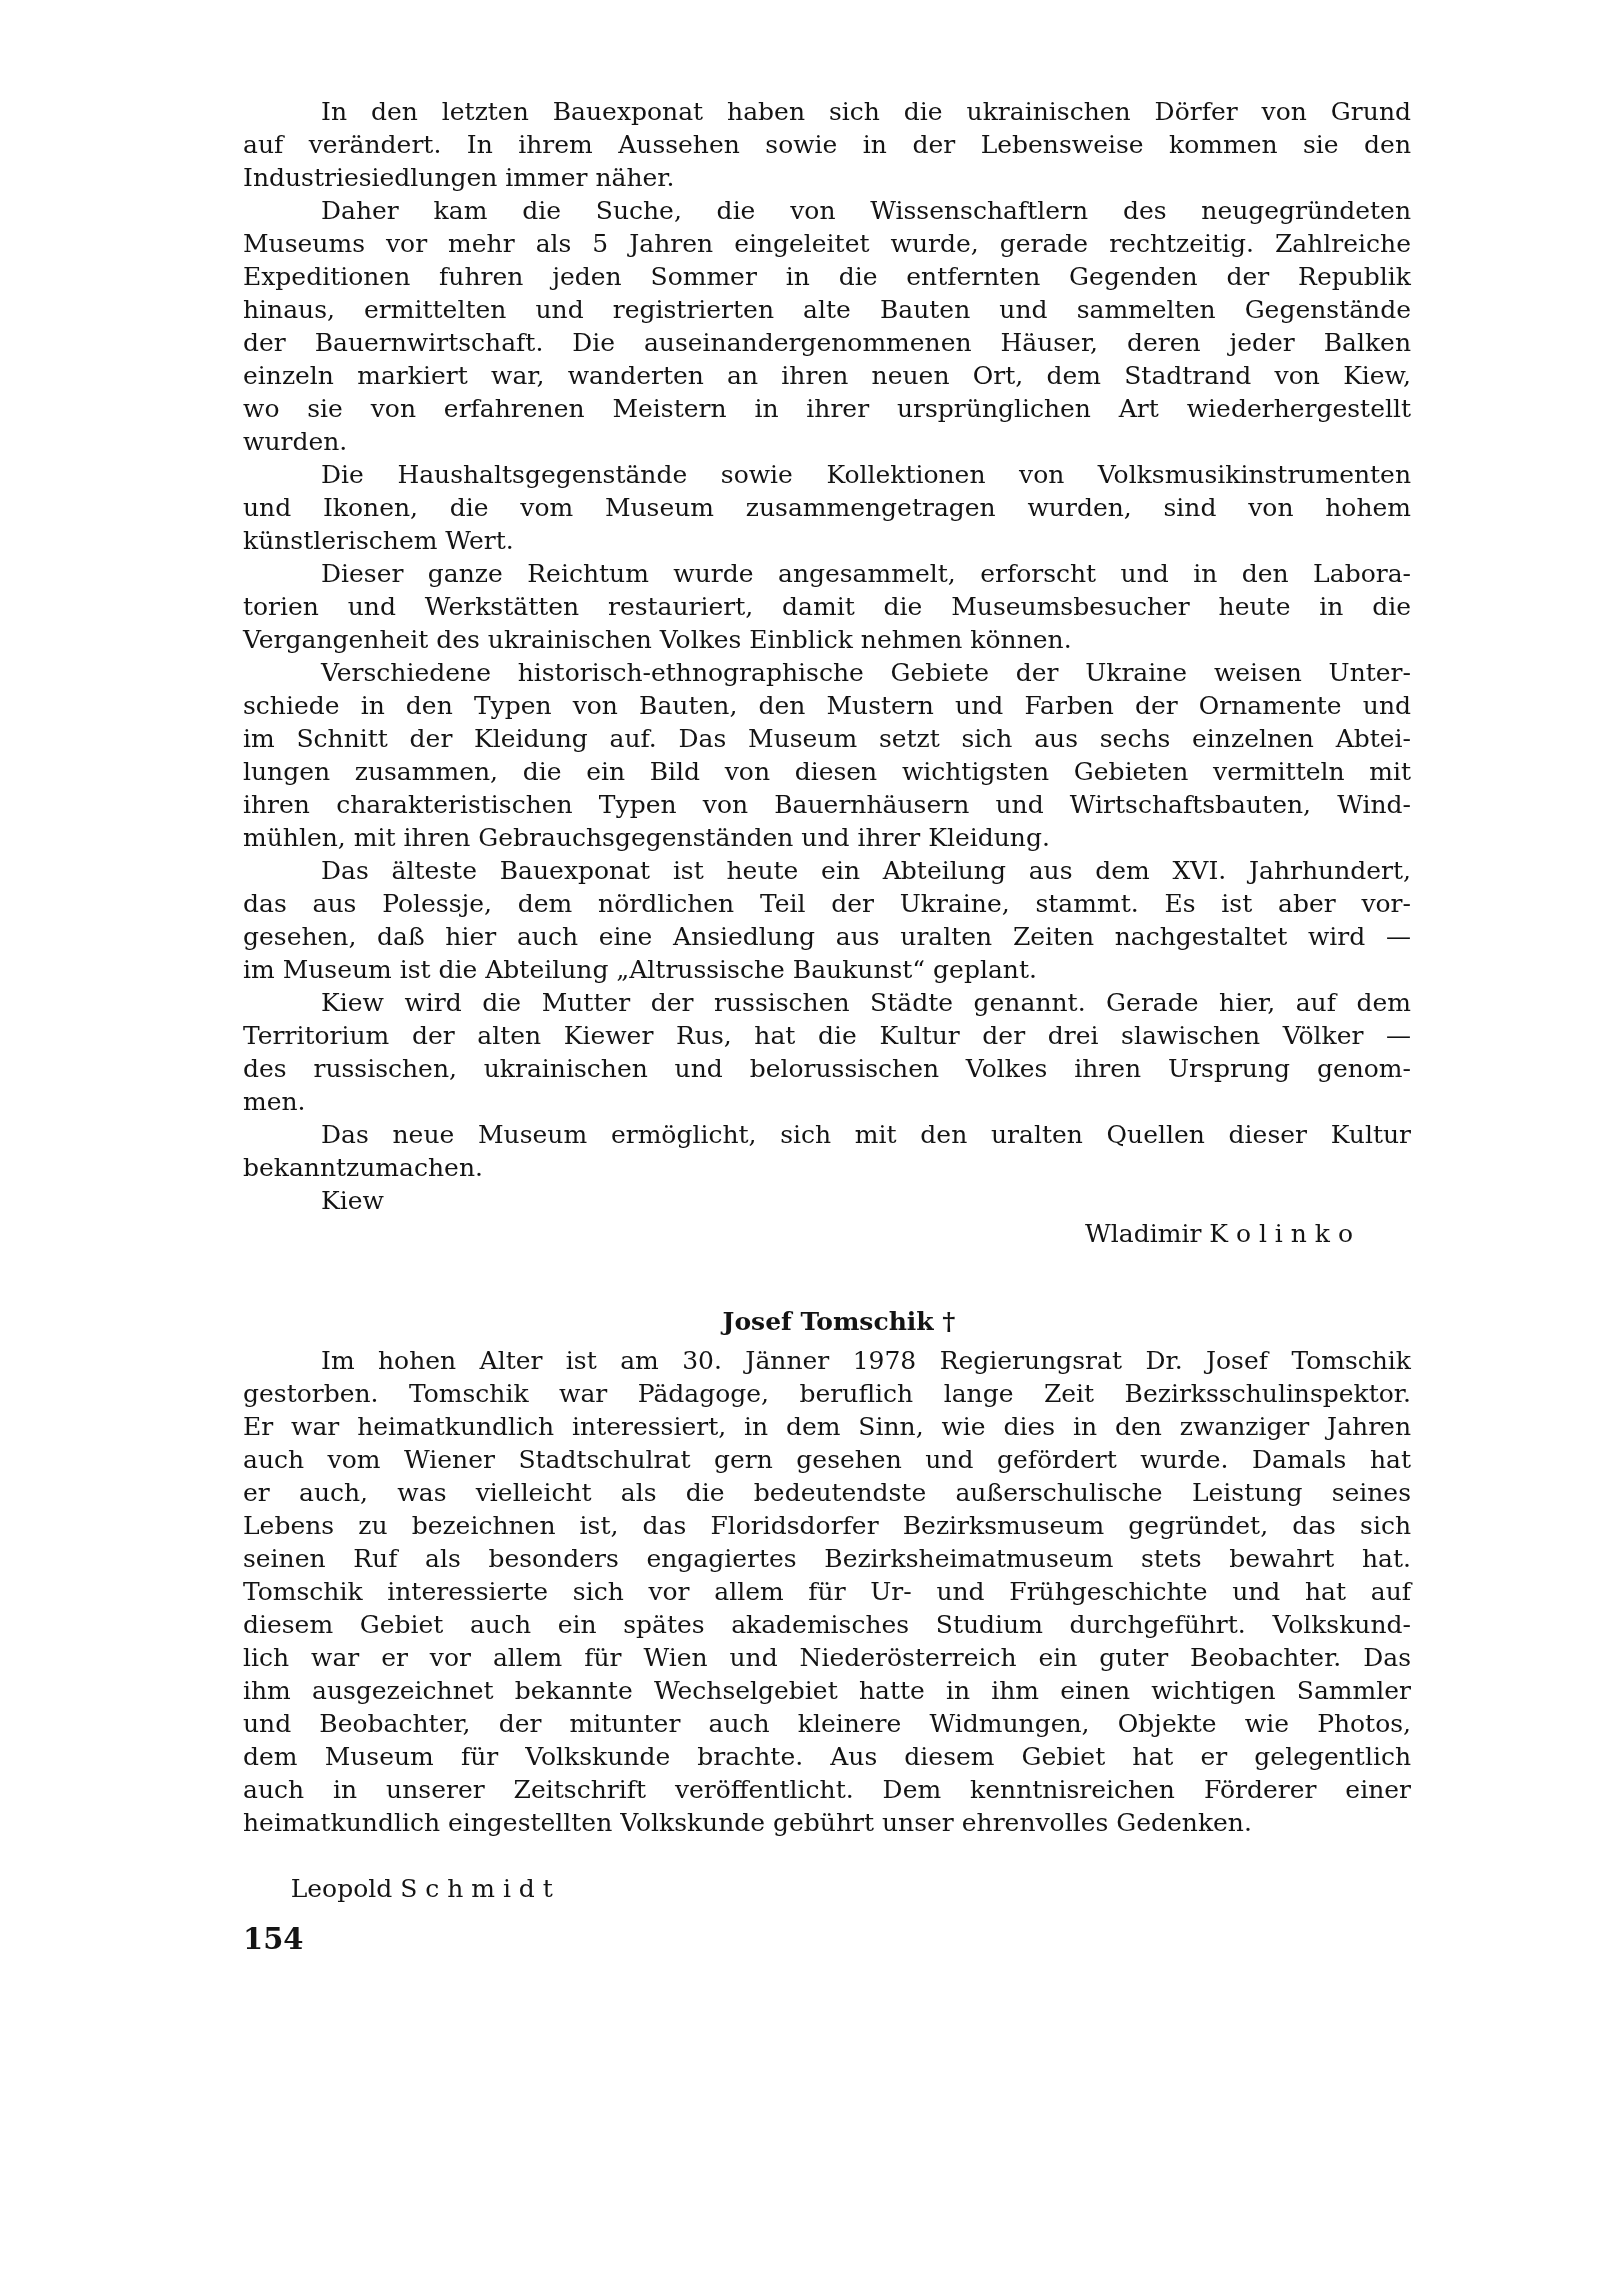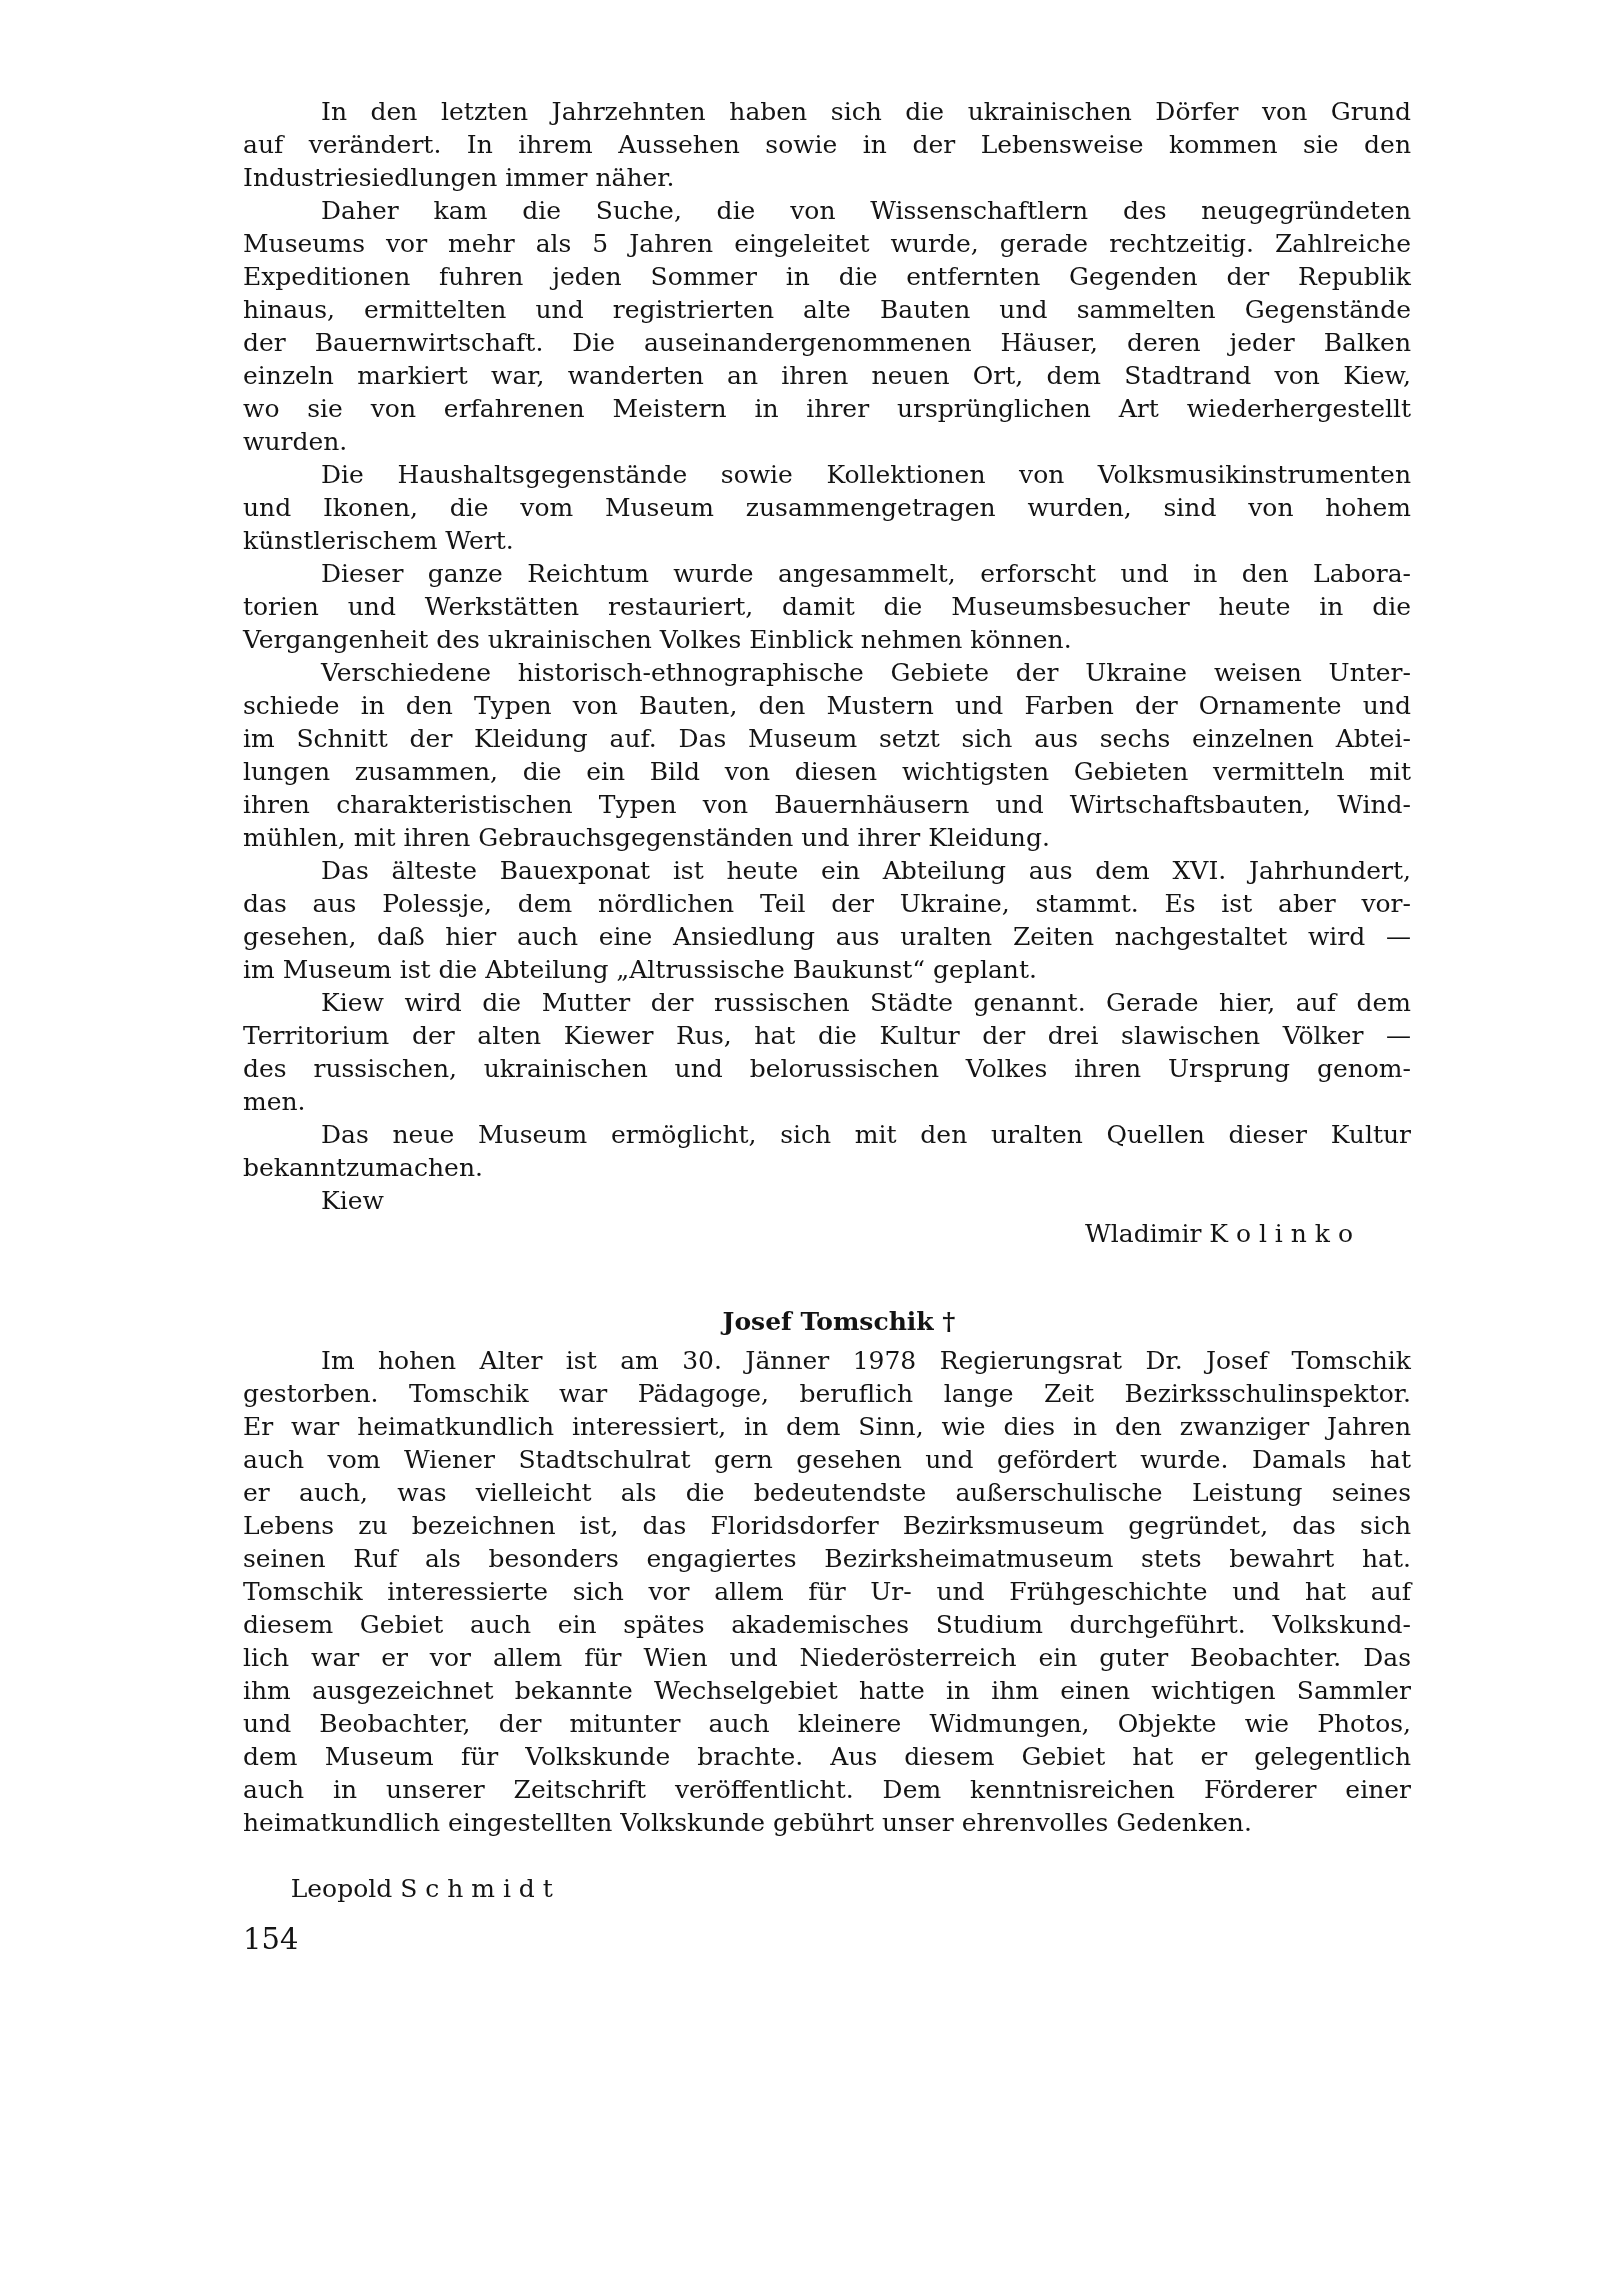--- a/index.html
+++ b/index.html
@@ -55,32 +55,33 @@
     font-size: 25px;
     line-height: 33px;
     font-weight: bold;
   }
   .page-number {
     position: absolute;
     top: 1923px;
     left: 243px;
     font-size: 29px;
     line-height: 33px;
+    font-weight: bold;
   }
   .author-name { white-space: pre; }
 </style>
 </head>
 <body>
 
 <div class="page">
 
   <section class="article" id="article-kolinko">
     <div>
         <div class="paragraph">
-          <div class="line line-first">In den letzten Jahrzehnten haben sich die ukrainischen Dörfer von Grund</div>
+          <div class="line line-first">In den letzten Bauexponat haben sich die ukrainischen Dörfer von Grund</div>
           <div class="line">auf verändert. In ihrem Aussehen sowie in der Lebensweise kommen sie den</div>
           <div class="line line-last">Industriesiedlungen immer näher.</div>
         </div>
         <div class="paragraph">
           <div class="line line-first">Daher kam die Suche, die von Wissenschaftlern des neugegründeten</div>
           <div class="line">Museums vor mehr als 5 Jahren eingeleitet wurde, gerade rechtzeitig. Zahlreiche</div>
           <div class="line">Expeditionen fuhren jeden Sommer in die entfernten Gegenden der Republik</div>
           <div class="line">hinaus, ermittelten und registrierten alte Bauten und sammelten Gegenstände</div>
           <div class="line">der Bauernwirtschaft. Die auseinandergenommenen Häuser, deren jeder Balken</div>
           <div class="line">einzeln markiert war, wanderten an ihren neuen Ort, dem Stadtrand von Kiew,</div>

